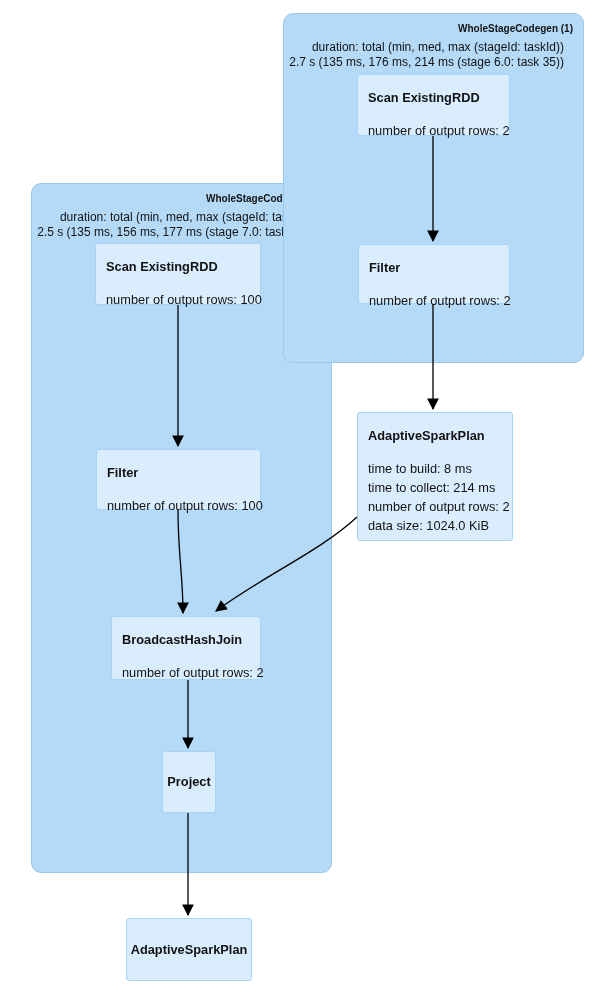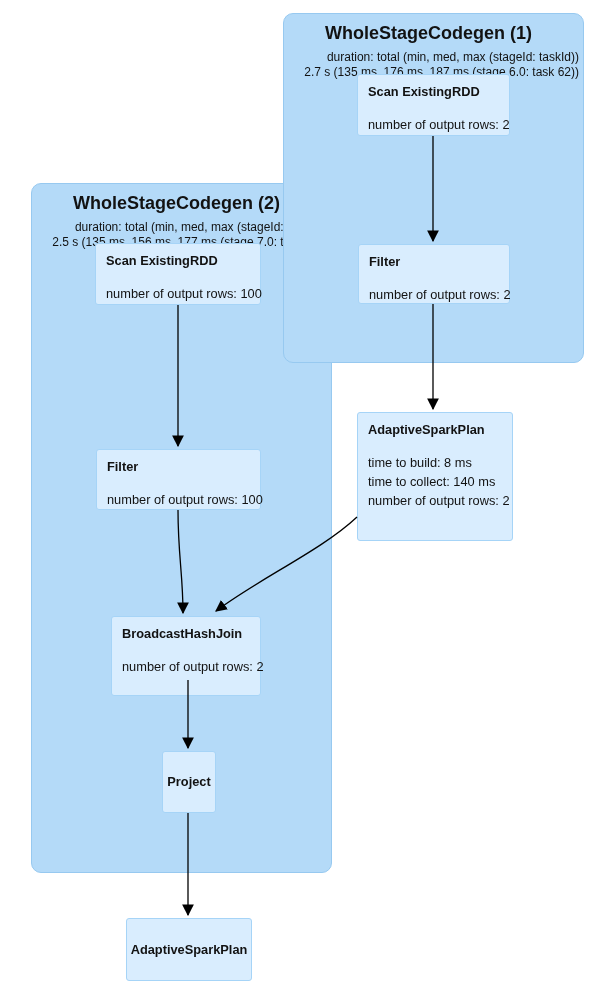--- a/index.html
+++ b/index.html
@@ -24,59 +24,59 @@
     overflow: hidden;
     background: var(--page-bg);
   }
   .cluster {
     position: absolute;
     background: var(--cluster-fill);
     border: 1px solid var(--cluster-border);
     border-radius: 10px;
   }
   .cluster-title {
-    font-size: 18px;
+    font-size: 10px;
     font-weight: bold;
-    text-align: center;
+    text-align: right;
     padding: 9px 10px 0 0;
     white-space: nowrap;
   }
   .cluster-duration {
     margin-top: 6px;
     font-size: 12px;
     line-height: 15px;
     text-align: right;
-    padding-right: 4px;
+    padding-right: 19px;
     white-space: nowrap;
   }
   .node {
     position: absolute;
     background: var(--node-fill);
     border: 1px solid var(--node-border);
     border-radius: 3px;
-    padding: 8px 10px;
+    padding: 14px 10px;
     font-size: 12.8px;
     line-height: 18px;
   }
   .node-title { font-weight: bold; white-space: nowrap; }
   .node-metrics { margin-top: 14px; line-height: 19px; white-space: nowrap; }
   .node.center {
     display: flex;
     align-items: center;
     justify-content: center;
     text-align: center;
   }
   #cluster-left  { left: 31px;  top: 183px; width: 301px; height: 690px; z-index: 1; }
   #cluster-right { left: 283px; top: 13px;  width: 301px; height: 350px; z-index: 2; }
   #node-scan-right    { left: 357px; top: 74px;  width: 153px; height: 62px;  z-index: 4; }
   #node-filter-right  { left: 358px; top: 244px; width: 152px; height: 60px;  z-index: 4; }
   #node-broadcast-exchange { left: 357px; top: 412px; width: 156px; height: 129px; z-index: 4; }
   #node-scan-left     { left: 95px;  top: 243px; width: 166px; height: 62px;  z-index: 4; }
   #node-filter-left   { left: 96px;  top: 449px; width: 165px; height: 61px;  z-index: 4; }
-  #node-broadcast-hash-join { left: 111px; top: 616px; width: 150px; height: 80px; z-index: 4; }
+  #node-broadcast-hash-join { left: 111px; top: 616px; width: 150px; height: 64px; z-index: 4; }
   #node-project       { left: 162px; top: 751px; width: 54px;  height: 62px;  z-index: 4; }
   #node-adaptive-spark-plan { left: 126px; top: 918px; width: 126px; height: 63px; z-index: 4; }
   svg.edges {
     position: absolute;
     left: 0; top: 0;
     width: 614px; height: 997px;
     z-index: 5;
     pointer-events: none;
   }
   svg.edges path.edge {
@@ -96,40 +96,41 @@
     <div class="cluster-duration">
       <div>duration: total (min, med, max (stageId: taskId))</div>
       <div>2.5 s (135 ms, 156 ms, 177 ms (stage 7.0: task 36))</div>
     </div>
   </section>
 
   <section class="cluster" id="cluster-right">
     <div class="cluster-title">WholeStageCodegen (1)</div>
     <div class="cluster-duration">
       <div>duration: total (min, med, max (stageId: taskId))</div>
-      <div>2.7 s (135 ms, 176 ms, 187 ms (stage 6.0: task 62))</div>
+      <div>2.7 s (135 ms, 176 ms, 214 ms (stage 6.0: task 35))</div>
     </div>
   </section>
 
   <div class="node" id="node-scan-right">
     <div class="node-title">Scan ExistingRDD</div>
     <div class="node-metrics">number of output rows: 2</div>
   </div>
 
   <div class="node" id="node-filter-right">
     <div class="node-title">Filter</div>
     <div class="node-metrics">number of output rows: 2</div>
   </div>
 
   <div class="node" id="node-broadcast-exchange">
     <div class="node-title">AdaptiveSparkPlan</div>
     <div class="node-metrics">
       <div>time to build: 8 ms</div>
-      <div>time to collect: 140 ms</div>
+      <div>time to collect: 214 ms</div>
       <div>number of output rows: 2</div>
+      <div>data size: 1024.0 KiB</div>
     </div>
   </div>
 
   <div class="node" id="node-scan-left">
     <div class="node-title">Scan ExistingRDD</div>
     <div class="node-metrics">number of output rows: 100</div>
   </div>
 
   <div class="node" id="node-filter-left">
     <div class="node-title">Filter</div>

